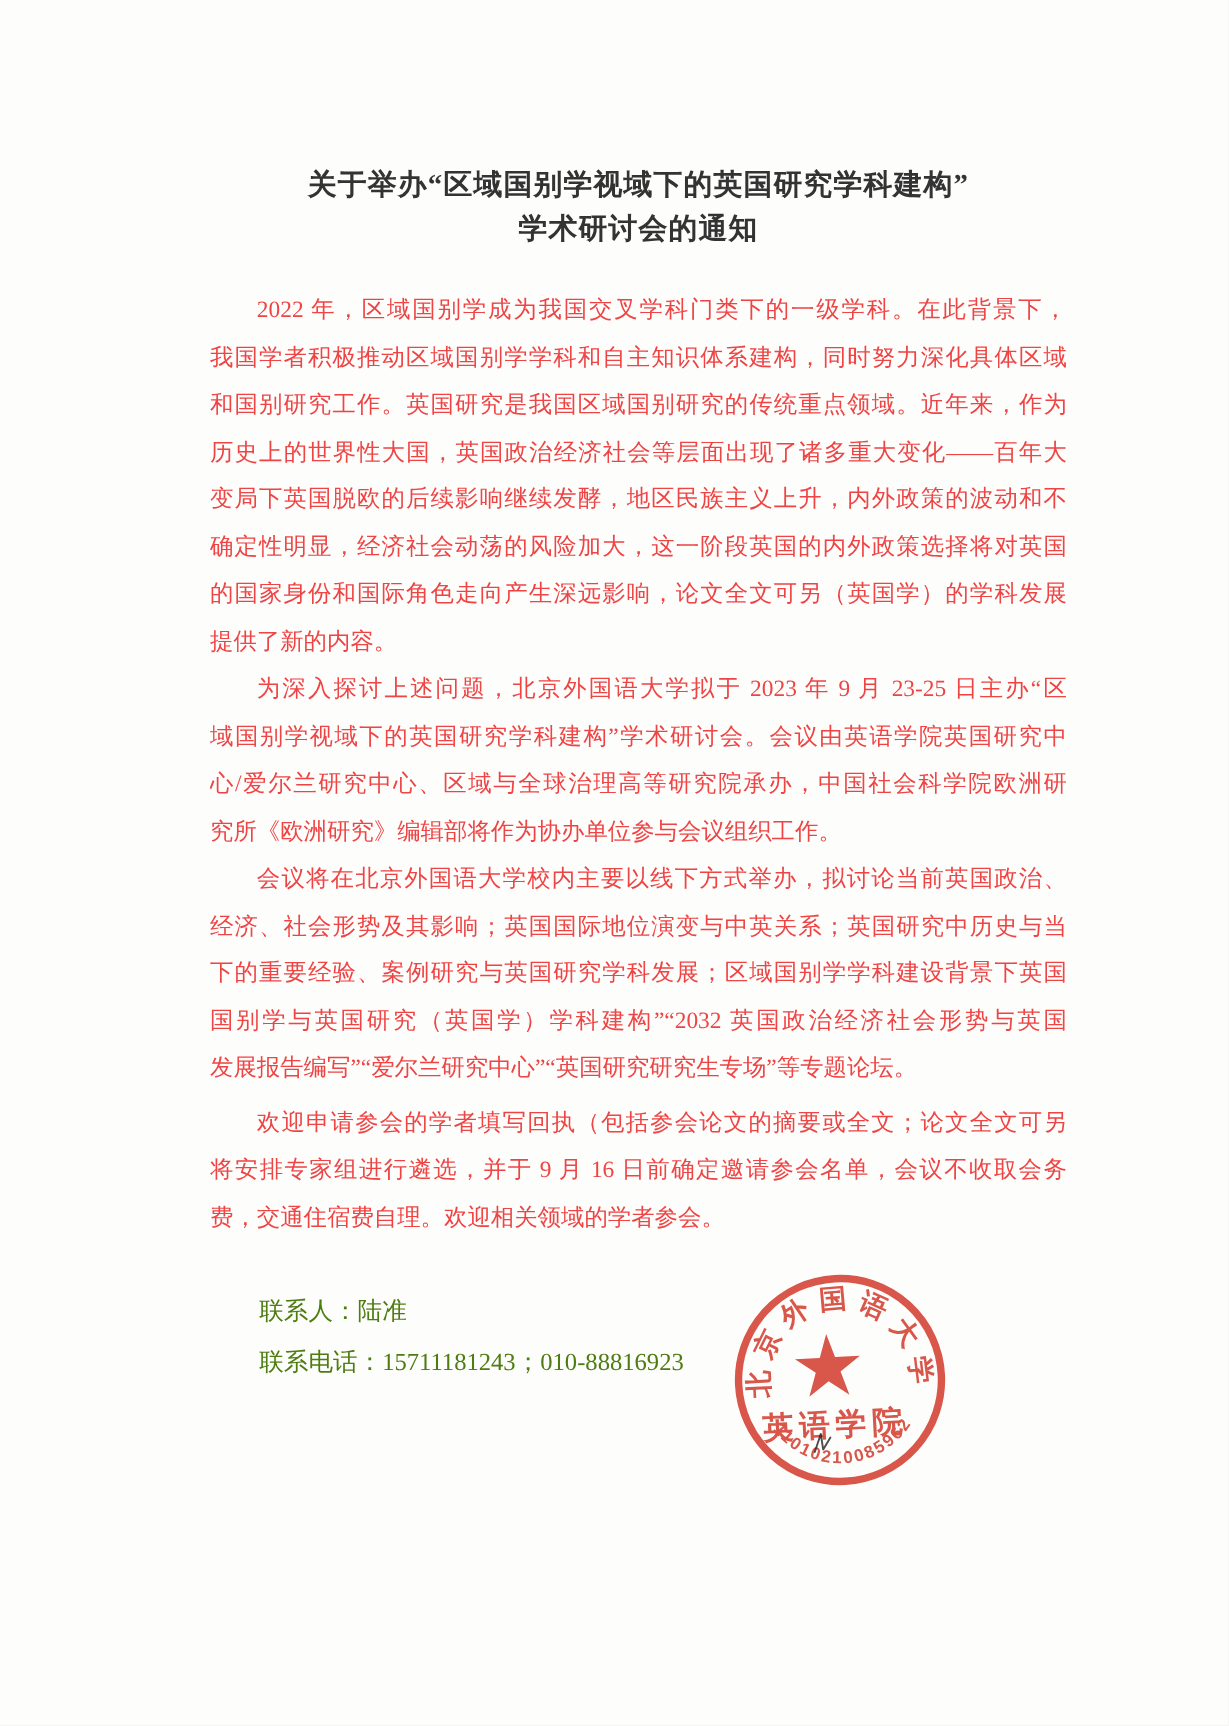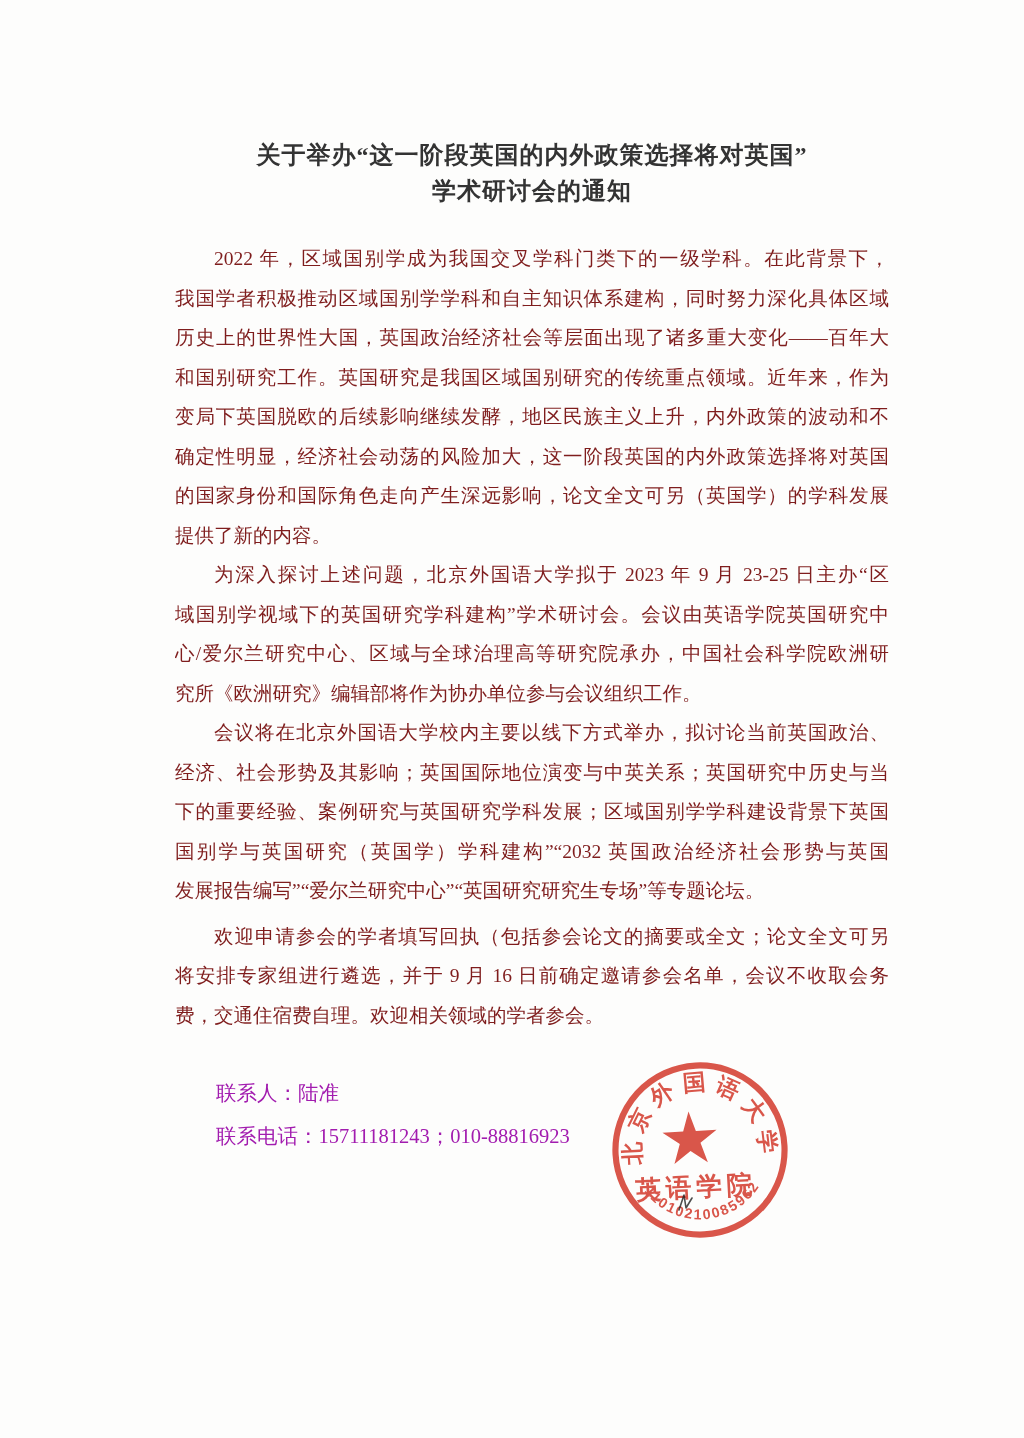--- a/index.html
+++ b/index.html
@@ -11,31 +11,31 @@
   }
   .doc {
     position:absolute; left:175px; top:137px; width:714px;
   }
   .title-line {
     text-align:center; font-size:24px; font-weight:bold;
     letter-spacing:1px; line-height:36px; color:#333;
   }
   .title-line.second { }
   .body-text { margin-top:30px; }
-  .para { font-size:19.5px; line-height:39.5px; color:#7f1d1d; }
+  .para { font-size:19.5px; line-height:39.5px; color:#ef4444; }
   .para .line {
     text-align:justify; text-align-last:justify;
     height:39.5px; overflow:hidden;
   }
   .para .line.first { text-indent:2em; }
   .para .line.last { text-align-last:left; }
   .para.p4 { margin-top:6px; }
   .para.contact {
     margin-top:37px; padding-left:2em;
-    font-size:20.5px; line-height:43px; color:#a21caf;
+    font-size:20.5px; line-height:43px; color:#4d7c0f;
   }
   .para.contact .line { text-align:left; text-align-last:left; height:43px; }
   .bold { font-weight:bold; }
   
   .seal {
     position:absolute; left:605px; top:1055px; width:190px; height:190px;
     mix-blend-mode:multiply; opacity:0.92;
     transform:rotate(-3deg);
   }
   .seal svg { width:100%; height:100%; }
@@ -60,29 +60,29 @@
     opacity:0.8;
   }
   .ink-mark svg { width:100%; height:100%; }
 </style>
 </head>
 <body>
 
 <div class="page">
 
   <div class="doc">
-    <div class="title-line">关于举办“这一阶段英国的内外政策选择将对英国”</div>
+    <div class="title-line">关于举办“区域国别学视域下的英国研究学科建构”</div>
     <div class="title-line second">学术研讨会的通知</div>
 
     <div class="body-text">
         <div class="para p1">
           <div class="line first"><span>2022 年，区域国别学成为我国交叉学科门类下的一级学科。在此背景下，</span></div>
           <div class="line"><span>我国学者积极推动区域国别学学科和自主知识体系建构，同时努力深化具体区域</span></div>
+          <div class="line"><span>和国别研究工作。英国研究是我国区域国别研究的传统重点领域。近年来，作为</span></div>
           <div class="line"><span>历史上的世界性大国，英国政治经济社会等层面出现了诸多重大变化——百年大</span></div>
-          <div class="line"><span>和国别研究工作。英国研究是我国区域国别研究的传统重点领域。近年来，作为</span></div>
           <div class="line"><span>变局下英国脱欧的后续影响继续发酵，地区民族主义上升，内外政策的波动和不</span></div>
           <div class="line"><span>确定性明显，经济社会动荡的风险加大，这一阶段英国的内外政策选择将对英国</span></div>
           <div class="line"><span>的国家身份和国际角色走向产生深远影响，论文全文可另（英国学）的学科发展</span></div>
           <div class="line last"><span>提供了新的内容。</span></div>
         </div>
         <div class="para p2">
           <div class="line first"><span>为深入探讨上述问题，北京外国语大学拟于 2023 年 9 月 23-25 日主办“区</span></div>
           <div class="line"><span>域国别学视域下的英国研究学科建构”学术研讨会。会议由英语学院英国研究中</span></div>
           <div class="line"><span>心/爱尔兰研究中心、区域与全球治理高等研究院承办，中国社会科学院欧洲研</span></div>
           <div class="line last"><span>究所《欧洲研究》编辑部将作为协办单位参与会议组织工作。</span></div>

